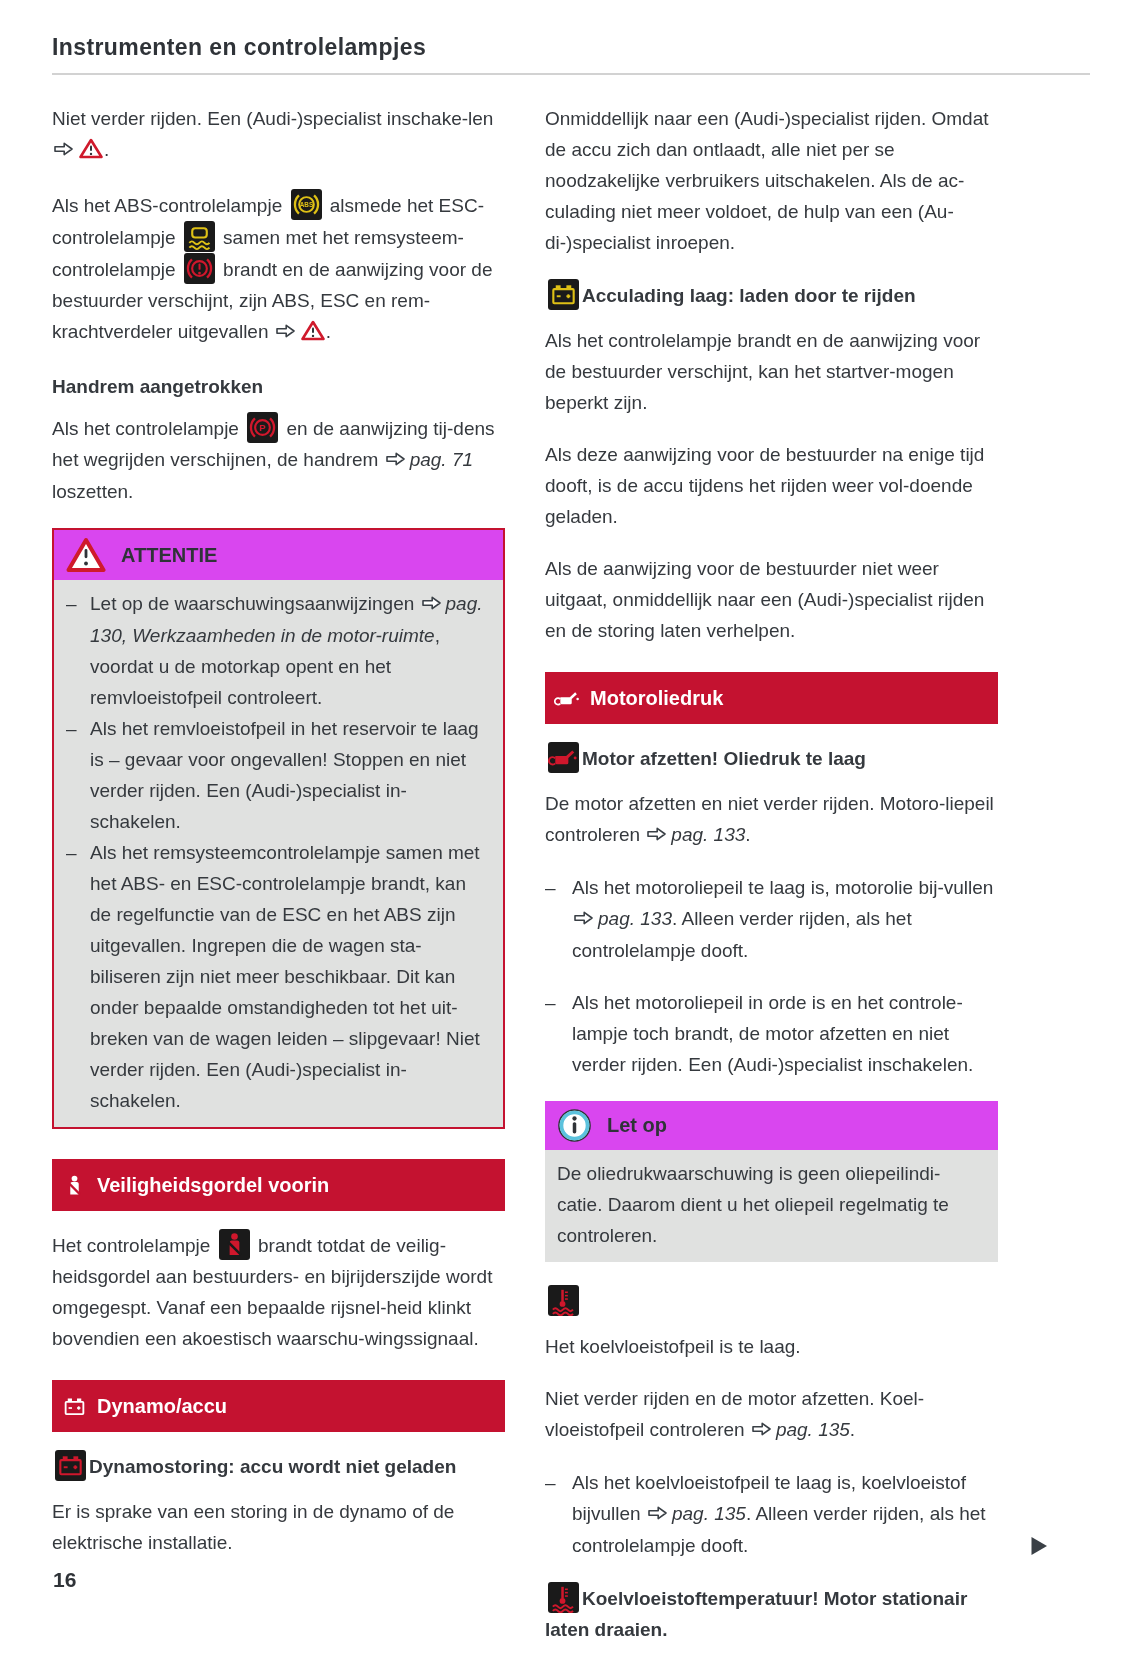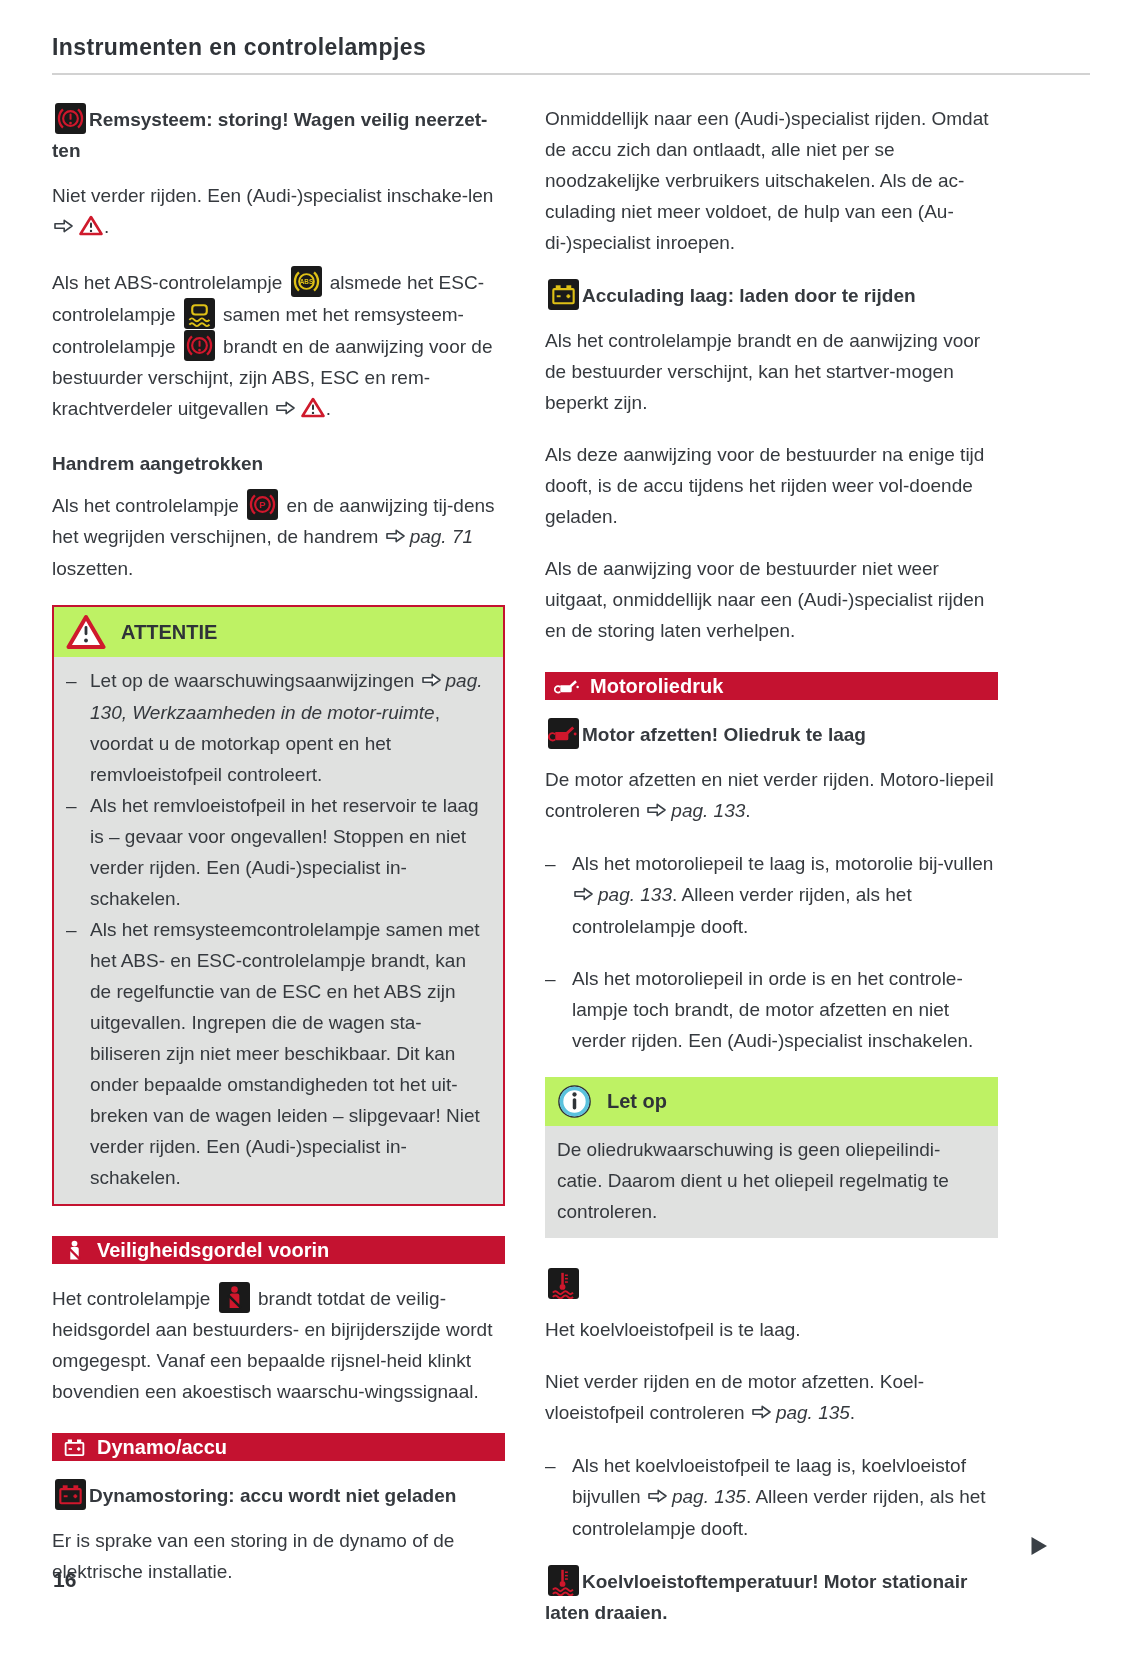--- a/index.html
+++ b/index.html
@@ -10,26 +10,26 @@
   .cols{display:flex;gap:40px;}
   .col{width:453px;font-size:19px;line-height:31px;}
   p{margin:0 0 21px 0;}
   .icon-heading{font-weight:bold;margin:0 0 14px 0;}
   .subhead{font-weight:bold;margin:6px 0 10px 0;}
   
   .ibx{display:inline-flex;align-items:center;justify-content:center;width:31px;height:31px;background:#1a1a1a;border-radius:3px;vertical-align:-8px;margin:0 3px;--cutout:#1a1a1a;}
   .red{color:#d0172c;}
   .yellow{color:#dfc116;}
   
-  .banner{display:flex;align-items:center;gap:9px;background:#c41230;color:#fff;font-weight:bold;font-size:20px;height:28px;padding:0 4px 0 9px;margin:26px 0 18px 0;}
+  .banner{display:flex;align-items:center;gap:9px;background:#c41230;color:#fff;font-weight:bold;font-size:20px;height:52px;padding:0 4px 0 9px;margin:26px 0 18px 0;}
   .banner .bic{display:inline-flex;color:#ffffff;--cutout:#c41230;}
   
   .warnbox{border:2px solid #c41230;margin:4px 0 30px 0;}
-  .notebox{margin:6px 0 30px 0;}
-  .box-head{display:flex;align-items:center;gap:15px;background:#bef264;padding:7px 12px;font-weight:bold;font-size:20px;color:#2f3338;}
+  .notebox{margin:6px 0 23px 0;}
+  .box-head{display:flex;align-items:center;gap:15px;background:#d946ef;padding:7px 12px;font-weight:bold;font-size:20px;color:#2f3338;}
   .box-body{background:#e0e1e0;padding:8px 14px 11px 12px;}
   .ditem{display:flex;margin:0;}
   .dash{width:24px;flex:none;}
   .dtext{flex:1;}
   .ditem-out{display:flex;margin:0 0 21px 0;}
   .dash-out{width:27px;flex:none;}
   .ref{font-style:italic;}
   .arr{display:inline-block;vertical-align:-1px;margin:0 4px 0 1px;}
   .wtri{display:inline-block;vertical-align:-3px;margin:0 1px;}
   .pagenum{position:absolute;left:53px;top:1568px;font-size:21px;font-weight:bold;color:#2f3338;}
@@ -107,25 +107,20 @@
 
 <div class="page">
 
   <h1 class="doc-title" data-bind="header.title">Instrumenten en controlelampjes</h1>
   <div class="rule"></div>
 
   <div class="cols">
 
     <div class="col">
 
-      <p class="icon-heading"><span class="ibx red">
-            <svg width="31" height="31" viewBox="0 0 32 32">
-              <use href="#g-brake"></use>
-            </svg>
-          </span><span data-bind="left.remsys_title">Remsysteem: storing! Wagen veilig neerzet-ten</span></p>
 
       <p><span data-bind="left.p2.s1">Niet verder rijden. Een (Audi-)specialist inschake-len </span><span class="arr"><svg width="21" height="16" viewBox="0 0 21 16" style="display:inline">
               <use href="#g-arrow"></use>
             </svg></span><span class="wtri"><svg width="24" height="21" viewBox="0 0 24 21" style="display:inline">
               <use href="#g-tri-sm"></use>
             </svg></span><span data-bind="left.p2.s2">.</span></p>
 
       <p><span data-bind="left.p1.s1">Als het ABS-controlelampje </span><span class="ibx yellow">
             <svg width="31" height="31" viewBox="0 0 32 32">
               <use href="#g-abs"></use>

